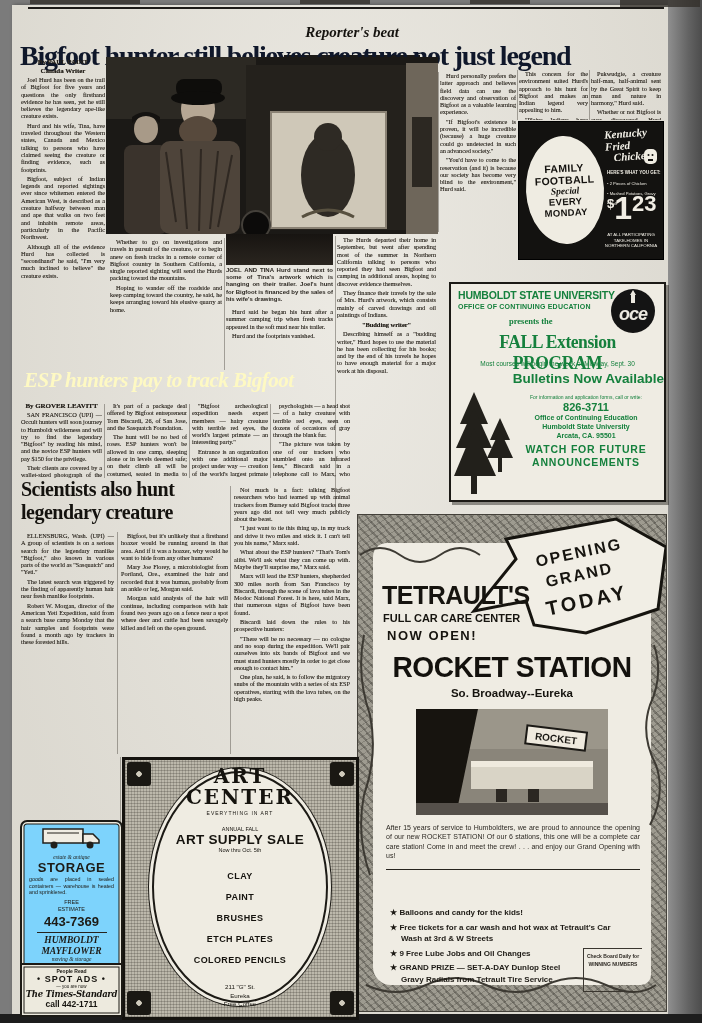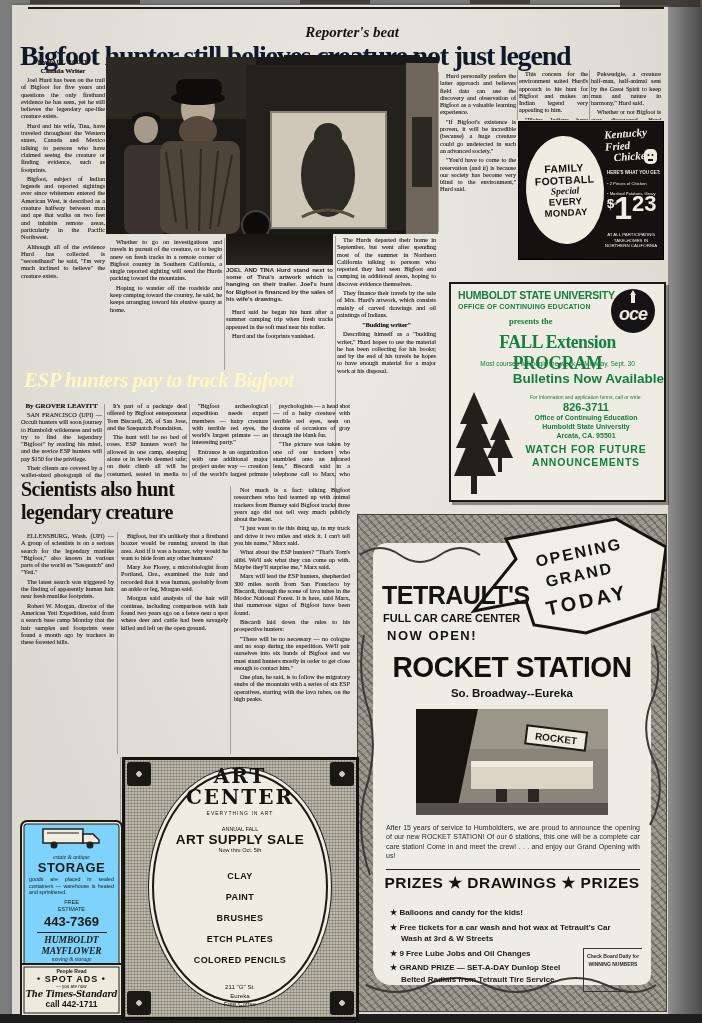--- a/index.html
+++ b/index.html
@@ -440,26 +440,25 @@
     <rect x="80" y="80" width="11" height="13" fill="#2b2722"></rect>
     <rect x="112" y="80" width="11" height="13" fill="#2b2722"></rect>
     <rect x="0" y="94" width="192" height="12" fill="#55504a"></rect>
     <g transform="rotate(7 140 30)">
       <rect x="110" y="20" width="60" height="18" fill="#efeade" stroke="#1c1a16" stroke-width="2"></rect>
       <text x="140" y="33" text-anchor="middle" font-family="Liberation Sans, sans-serif" font-weight="bold" font-size="10" fill="#1b1914">ROCKET</text>
     </g>
   </svg>
   <div class="para">After 15 years of service to Humboldters, we are proud to announce the opening of our new ROCKET STATION! Of our 6 stations, this one will be a complete car care station! Come in and meet the crew! . . . and enjoy our Grand Opening with us!</div>
   <div class="hline"></div>
-  <div class="prizes">PRIZES ★ DRAWINGS ★ PRIZES</div>
   <div class="plist">
       <p>Balloons and candy for the kids!</p>
       <p>Free tickets for a car wash and hot wax at Tetrault's Car Wash at 3rd &amp; W Streets</p>
       <p>9 Free Lube Jobs and Oil Changes</p>
-      <p>GRAND PRIZE — SET-A-DAY Dunlop Steel Belted Radials from Tetrault Tire Service</p>
+      <p>GRAND PRIZE — SET-A-DAY Dunlop Steel Gravy Radials from Tetrault Tire Service</p>
     </div>
   <div class="winbox">Check Board Daily for WINNING NUMBERS</div>
 </div>
 
 <div class="art">
   <div class="corner" style="left:2px;top:2px;"></div>
   <div class="corner" style="right:2px;top:2px;"></div>
   <div class="corner" style="left:2px;bottom:2px;"></div>
   <div class="corner" style="right:2px;bottom:2px;"></div>
   <div class="oval">

